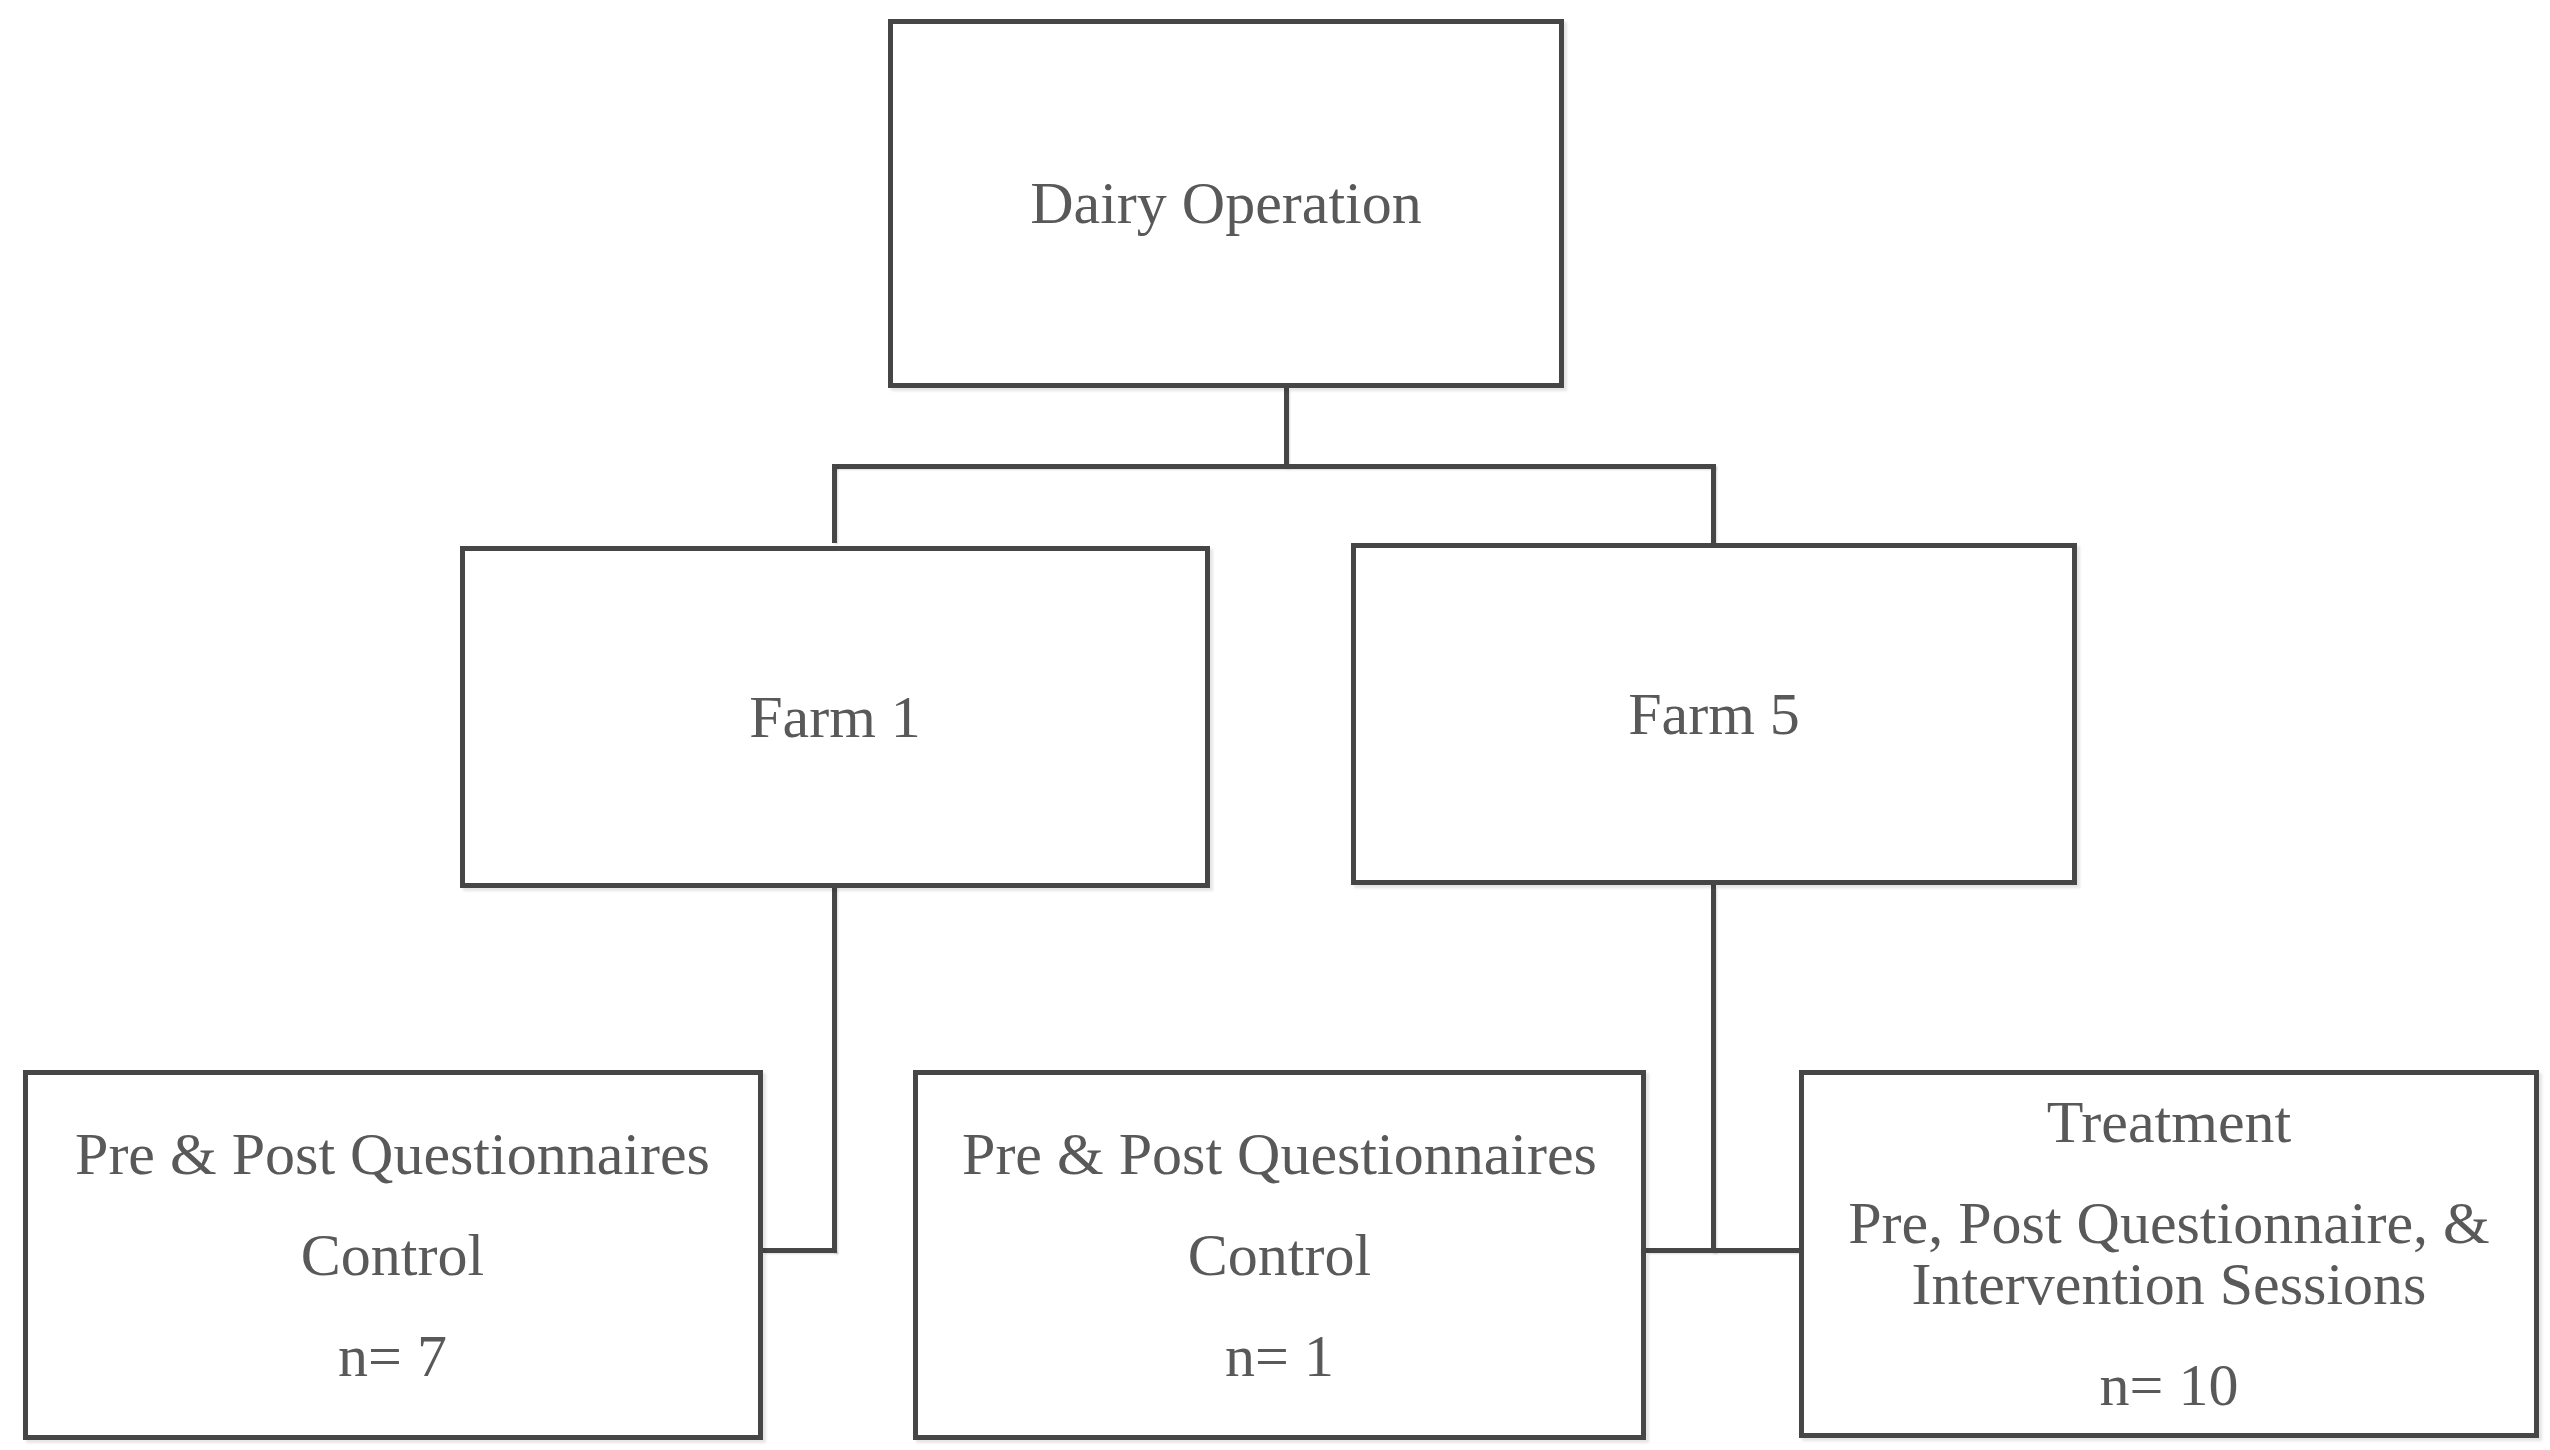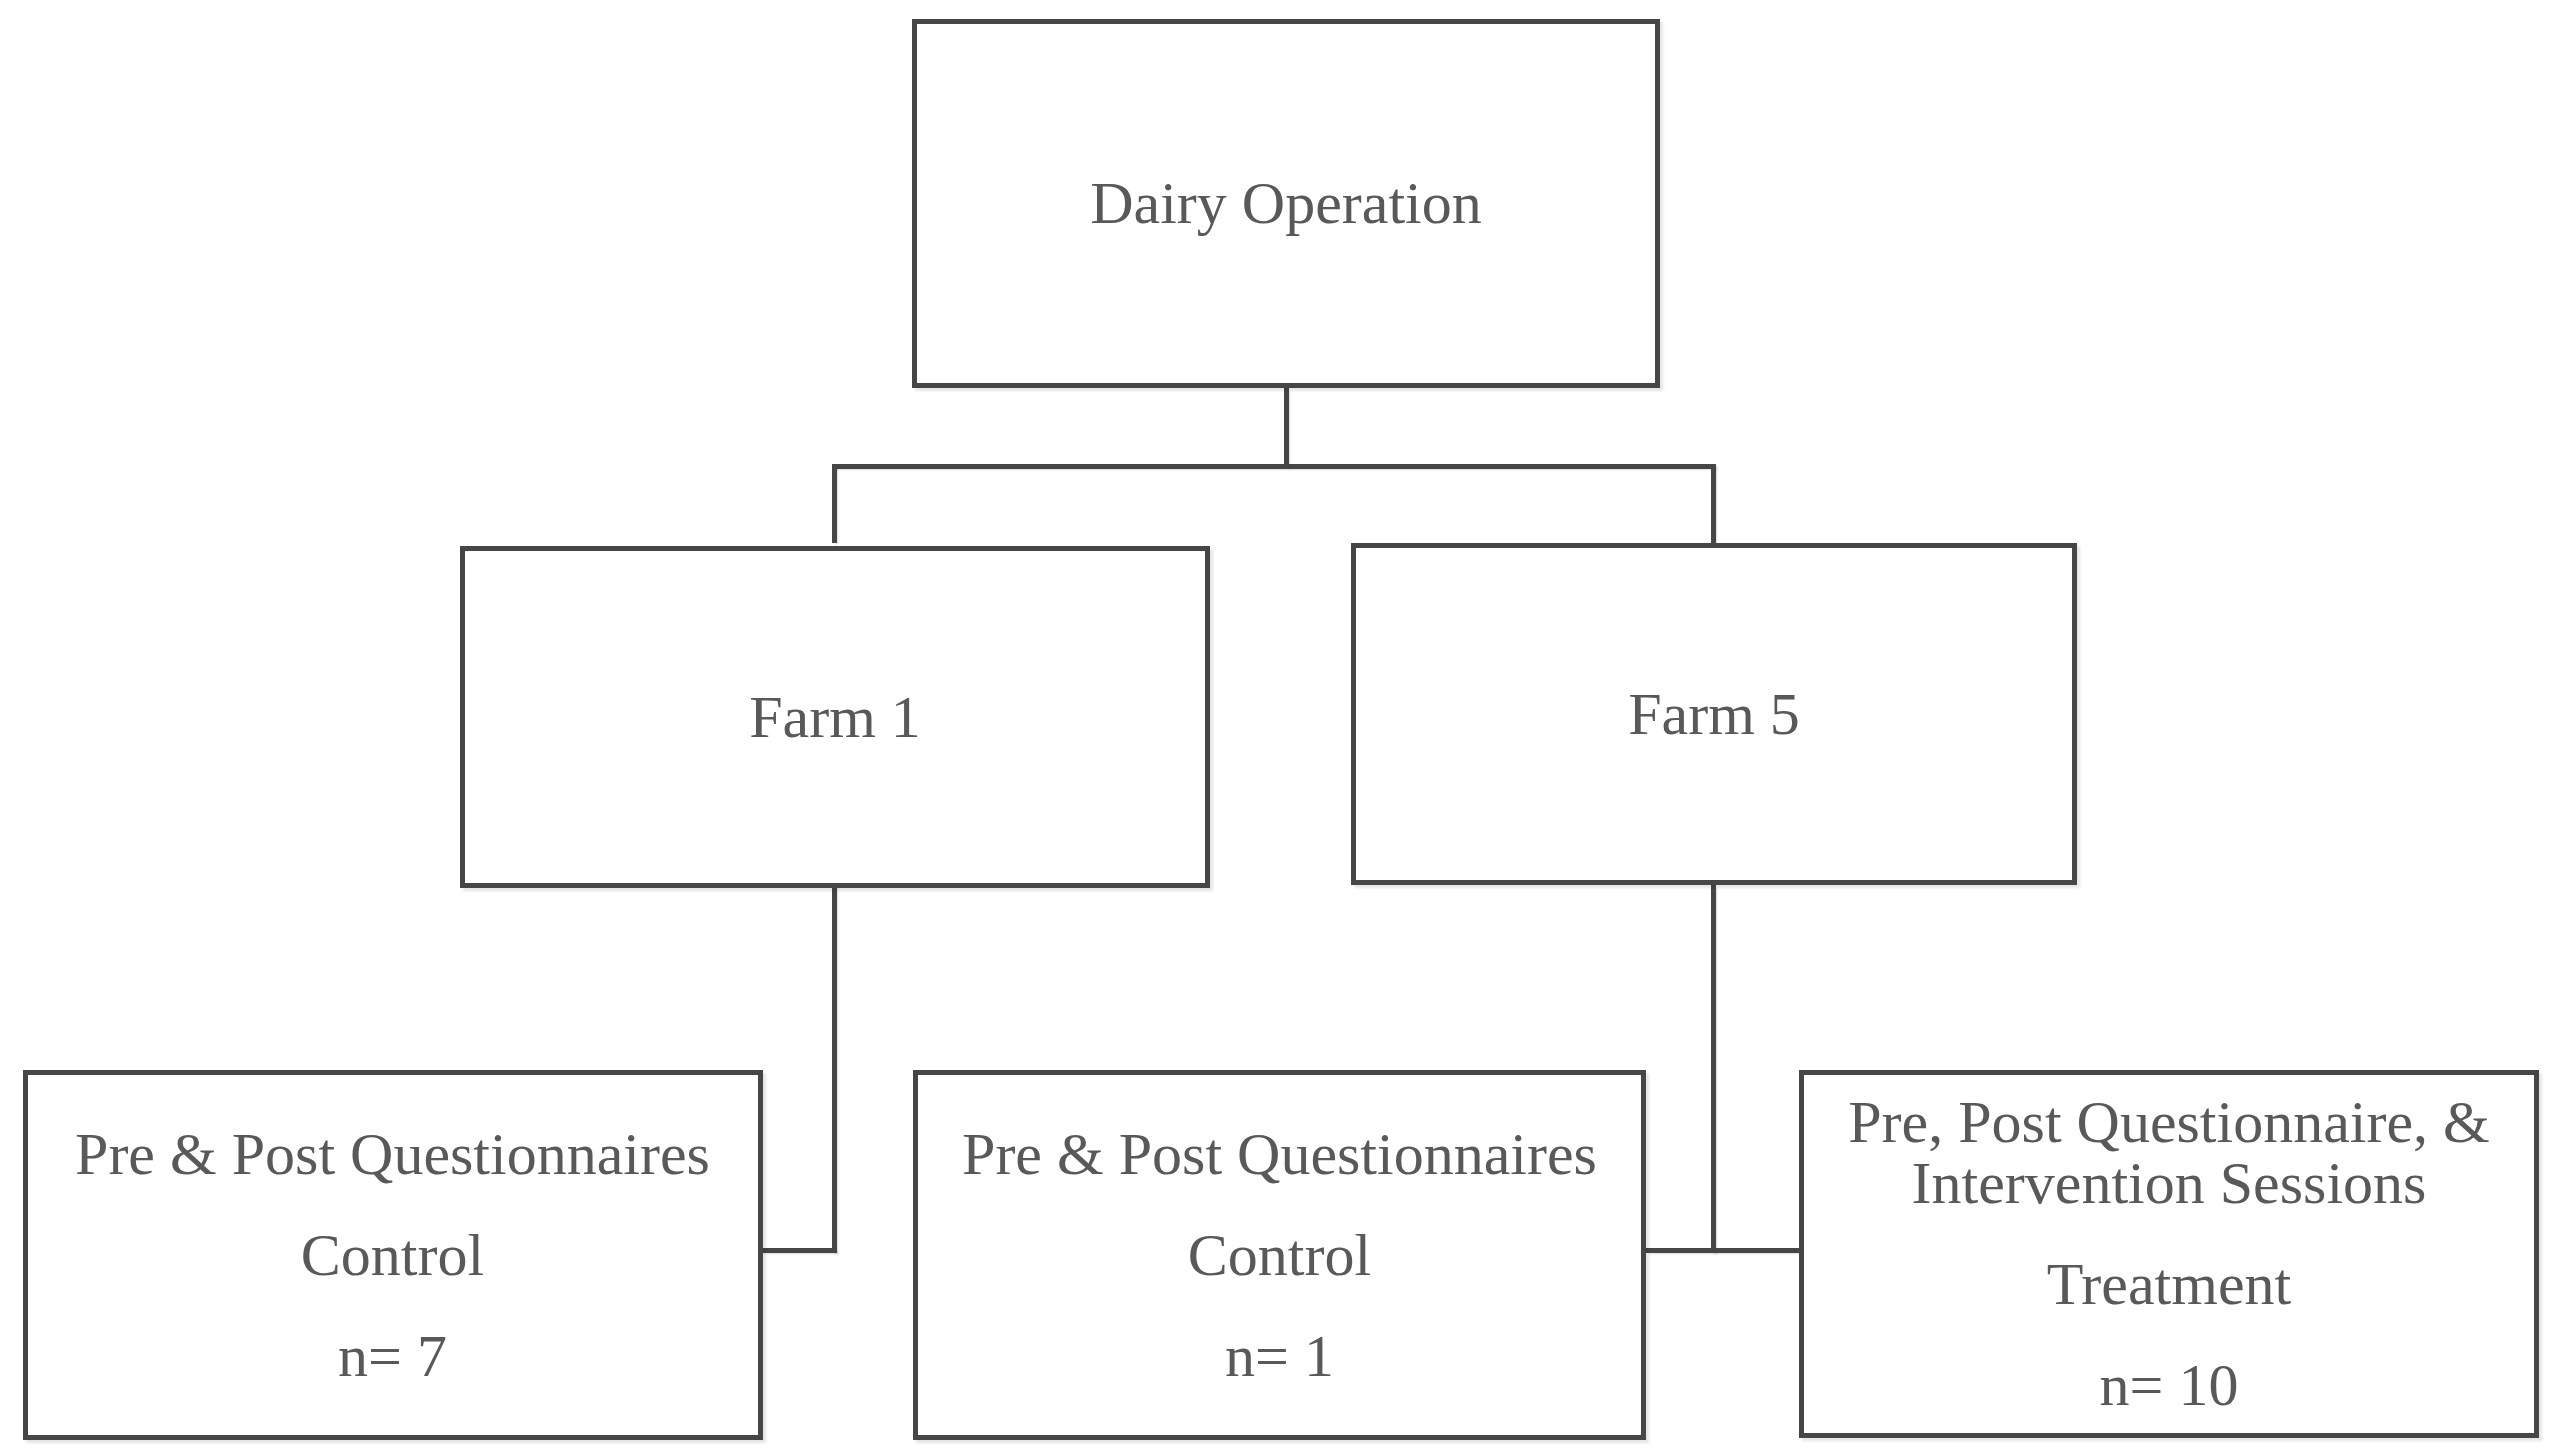--- a/index.html
+++ b/index.html
@@ -31,21 +31,21 @@
     box-shadow: 3.2px 3.2px 2.4px rgba(0,0,0,0.10);
     padding: 0 22.5px;
   }
   .node p {
     margin: 0;
     line-height: 61px;
   }
   .node p + p { margin-top: 40px; }
 
   
-  .box-dairy  { left: 912px; top:   19.3px; width: 748px; height: 369px; }
+  .box-dairy  { left: 888px; top:   19.3px; width: 676px; height: 369px; }
   
   .box-farm1  { left:  460px; top:  546px; width: 750px; height: 342px; }
   .box-farm2  { left: 1351px; top:  543px; width: 726px; height: 342px; }
   
   .box-b1     { left:   22.5px; top: 1070px; width: 740px; height: 370px; }
   .box-b2     { left: 913px; top: 1070px; width: 733px; height: 370px; }
   .box-b3     { left: 1799px; top: 1070px; width: 740px; height: 368px; }
 
   .connector {
     position: absolute;
@@ -95,19 +95,19 @@
     <p>n= 7</p>
   </div>
 
   <div class="node box-b2">
     <p>Pre &amp; Post Questionnaires</p>
     <p>Control</p>
     <p>n= 1</p>
   </div>
 
   <div class="node box-b3">
+    <p>Treatment</p>
     <p>Pre, Post Questionnaire, &amp; Intervention Sessions</p>
-    <p>Treatment</p>
     <p>n= 10</p>
   </div>
 
 </div>
 
 
 </body></html>

